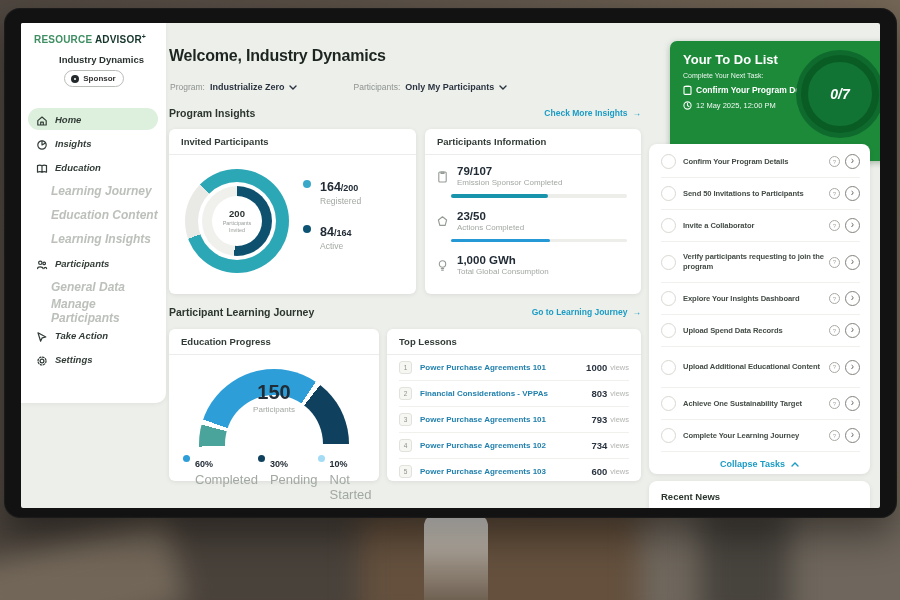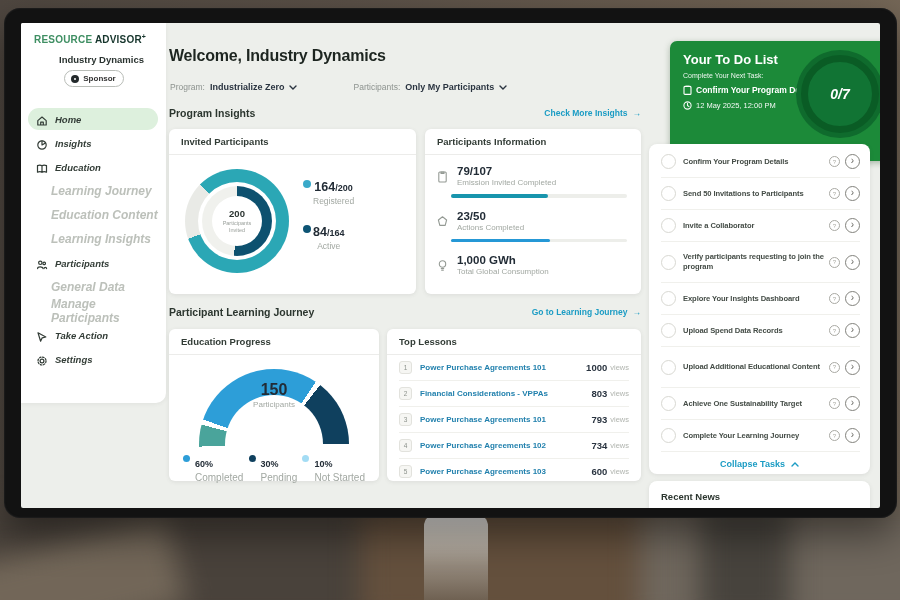--- a/index.html
+++ b/index.html
@@ -59,48 +59,48 @@
   .donut{position:absolute;left:16px;top:40px;width:104px;height:104px;border-radius:50%;
     background:conic-gradient(from 315deg,#2ba7b5 0deg 295deg,#e9eae6 295deg 360deg);}
   .donut .gap1{position:absolute;left:13px;top:13px;width:78px;height:78px;border-radius:50%;background:#fff;}
   .donut .ring2{position:absolute;left:17px;top:17px;width:70px;height:70px;border-radius:50%;
     background:conic-gradient(from 0deg,#0d516f 0deg 185deg,#f0f1ed 185deg 360deg);}
   .donut .hole{position:absolute;left:27px;top:27px;width:50px;height:50px;border-radius:50%;background:#fff;
     display:flex;flex-direction:column;align-items:center;justify-content:center;}
   .donut .cv{font-size:9.5px;font-weight:bold;color:#2a3330;}
   .donut .cl{font-size:5.5px;color:#9aa09b;text-align:center;width:34px;line-height:1.25;margin-top:1px;}
   .dlegend{position:absolute;left:134px;top:48px;}
-  .dleg-item{margin-bottom:16px;display:flex;gap:2px;text-align:center;}
+  .dleg-item{margin-bottom:16px;display:flex;gap:9px;}
   .dleg-item .ldot{width:8px;height:8px;border-radius:50%;margin-top:3px;flex:none;}
   .dleg-item .lval{font-size:12.5px;font-weight:bold;color:#222c36;}
   .dleg-item .ltot{font-size:9px;font-weight:bold;color:#222c36;}
   .dleg-item .llab{font-size:8.5px;color:#a2a8a2;margin-top:1px;}
 
   
   .metric{position:relative;padding:10px 14px 0 32px;}
   .metric .mico{position:absolute;left:11px;top:14px;width:13px;height:13px;}
   .metric .mico svg{stroke:#949a94;fill:none;stroke-width:1.1;stroke-linecap:round;stroke-linejoin:round;}
   .metric .mval{font-size:11.5px;font-weight:bold;color:#222c36;}
   .metric .mlab{font-size:8px;color:#a2a8a2;margin-top:1px;}
   .mbar{position:relative;margin:7px 14px 2px 26px;height:3.5px;border-radius:2px;background:#edeeea;}
   .mbar .fill{position:absolute;left:0;top:0;height:3.5px;border-radius:2px;}
 
   
   .gauge-wrap{position:absolute;left:30px;top:40px;width:150px;height:78px;overflow:hidden;}
   .gauge{width:150px;height:150px;border-radius:50%;
     background:conic-gradient(from 268deg,#4aa49b 0deg 17deg,#ffffff 17deg 21deg,#2d9ed8 21deg 126deg,#ffffff 126deg 130deg,#0f405e 130deg 182deg,rgba(0,0,0,0) 182deg 360deg);}
   .gauge-hole{position:absolute;left:26px;top:26px;width:98px;height:98px;border-radius:50%;background:#fff;}
   .gauge-center{position:absolute;left:30px;top:78px;width:150px;text-align:center;}
-  .gauge-center .gv{font-size:16px;font-weight:bold;color:#222c36;margin-top:-26px;}
+  .gauge-center .gv{font-size:20px;font-weight:bold;color:#222c36;margin-top:-26px;}
   .gauge-center .gl{font-size:8px;color:#a2a8a2;margin-top:1px;}
   .glegend{position:absolute;left:14px;top:124px;width:182px;display:flex;justify-content:space-between;}
   .gleg-item{display:flex;gap:5px;}
   .gleg-item .ldot{width:7px;height:7px;border-radius:50%;margin-top:2px;flex:none;}
   .gleg-item .gp{font-size:9px;font-weight:bold;color:#222c36;}
-  .gleg-item .glb{font-size:10px;color:#a2a8a2;margin-top:1px;}
+  .gleg-item .glb{font-size:13px;color:#a2a8a2;margin-top:1px;}
 
   
   .lesson{display:flex;align-items:center;height:25px;margin:0 12px;border-bottom:1px solid #f0f0ec;}
   .lesson:last-child{border-bottom:none;}
   .lesson .rank{width:11px;height:11px;border:1px solid #e2e2dd;background:#f6f6f3;border-radius:3px;
     font-size:6.5px;color:#8b918b;display:flex;align-items:center;justify-content:center;flex:none;}
   .lesson .ltitle{flex:1;margin-left:8px;font-size:8px;font-weight:bold;color:#2180ad;cursor:pointer;}
   .lesson .lviews{font-size:9.5px;font-weight:bold;color:#2a3440;}
   .lesson .lsfx{font-size:7.5px;color:#b0b4ae;margin-left:3px;}
 
@@ -273,21 +273,21 @@
   </div>
 
   <div class="card" style="left:404px;top:106px;width:216px;height:165px;">
     <div class="card-head">Participants Information</div>
     <div class="metric">
       <span class="mico"><svg viewBox="0 0 13 13" width="13" height="13">
               <rect x="2.8" y="2" width="7.4" height="10" rx="1"></rect>
               <path d="M5 2 H8 V3.4 H5 Z"></path>
             </svg></span>
       <div class="mval">79/107</div>
-      <div class="mlab">Emission Invited Completed</div>
+      <div class="mlab">Emission Sponsor Completed</div>
     </div>
     <div class="mbar">
       <div class="fill" style="background: rgb(24, 149, 173); width: 55%;"></div>
     </div>
     <div class="metric">
       <span class="mico"><svg viewBox="0 0 13 13" width="13" height="13">
               <path d="M2.4 5 L6.5 1.8 L10.6 5 L9.2 10.4 H3.8 Z"></path>
             </svg></span>
       <div class="mval">23/50</div>
       <div class="mlab">Actions Completed</div>

